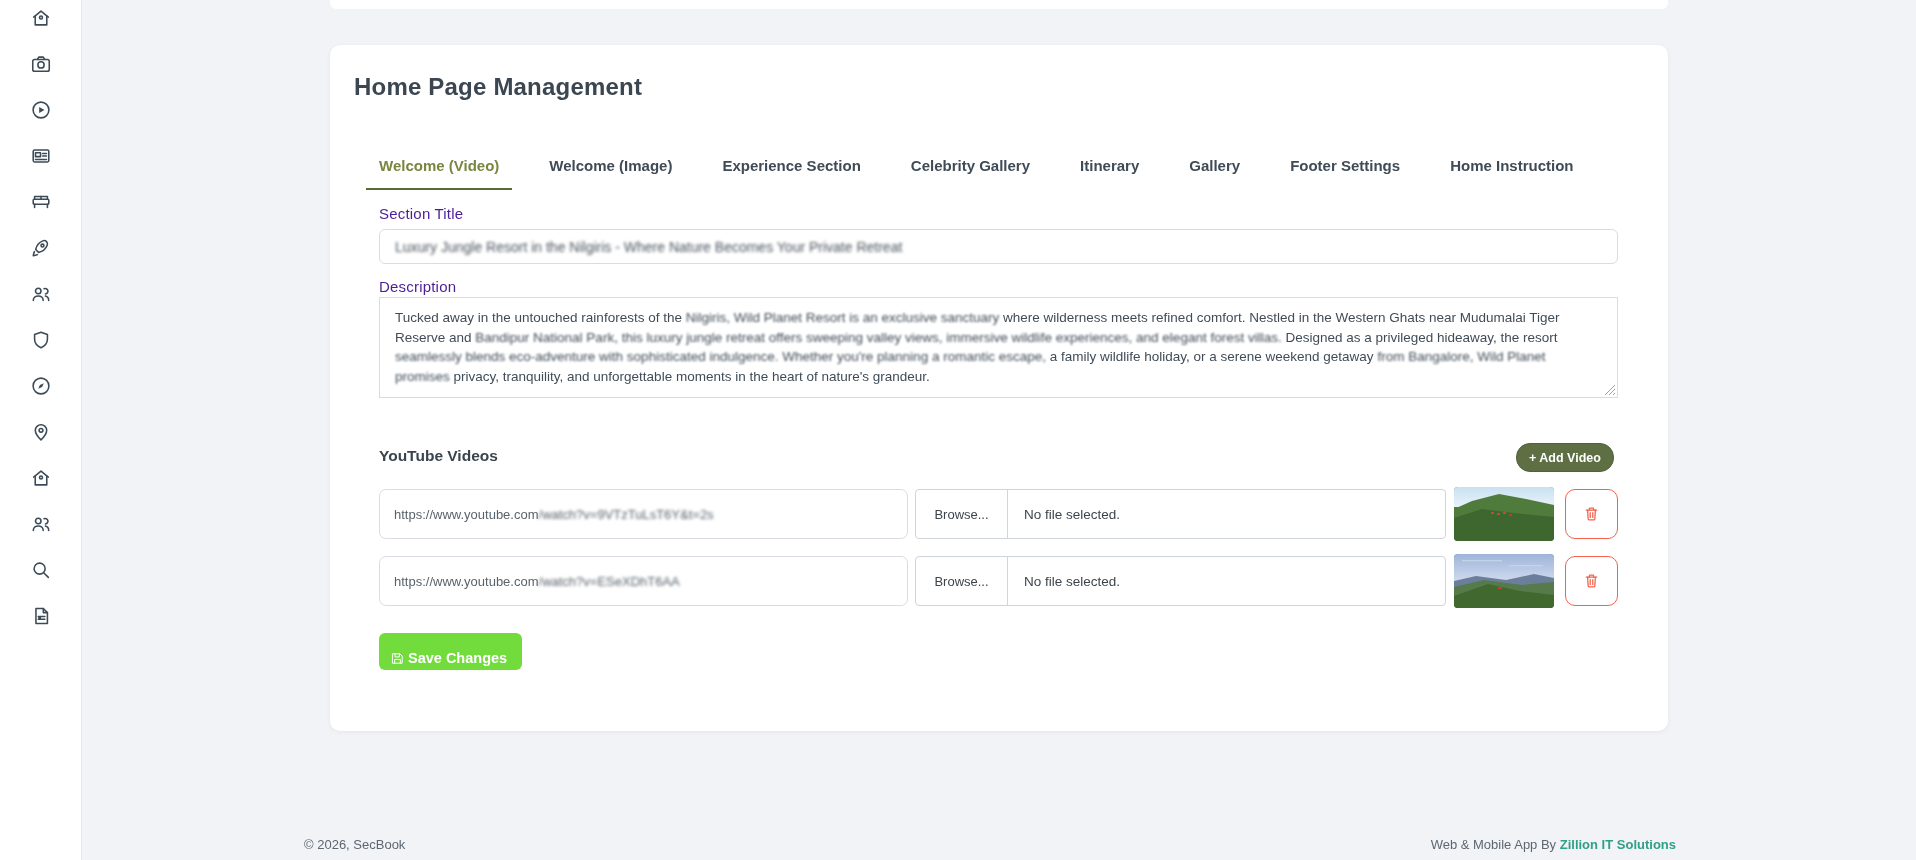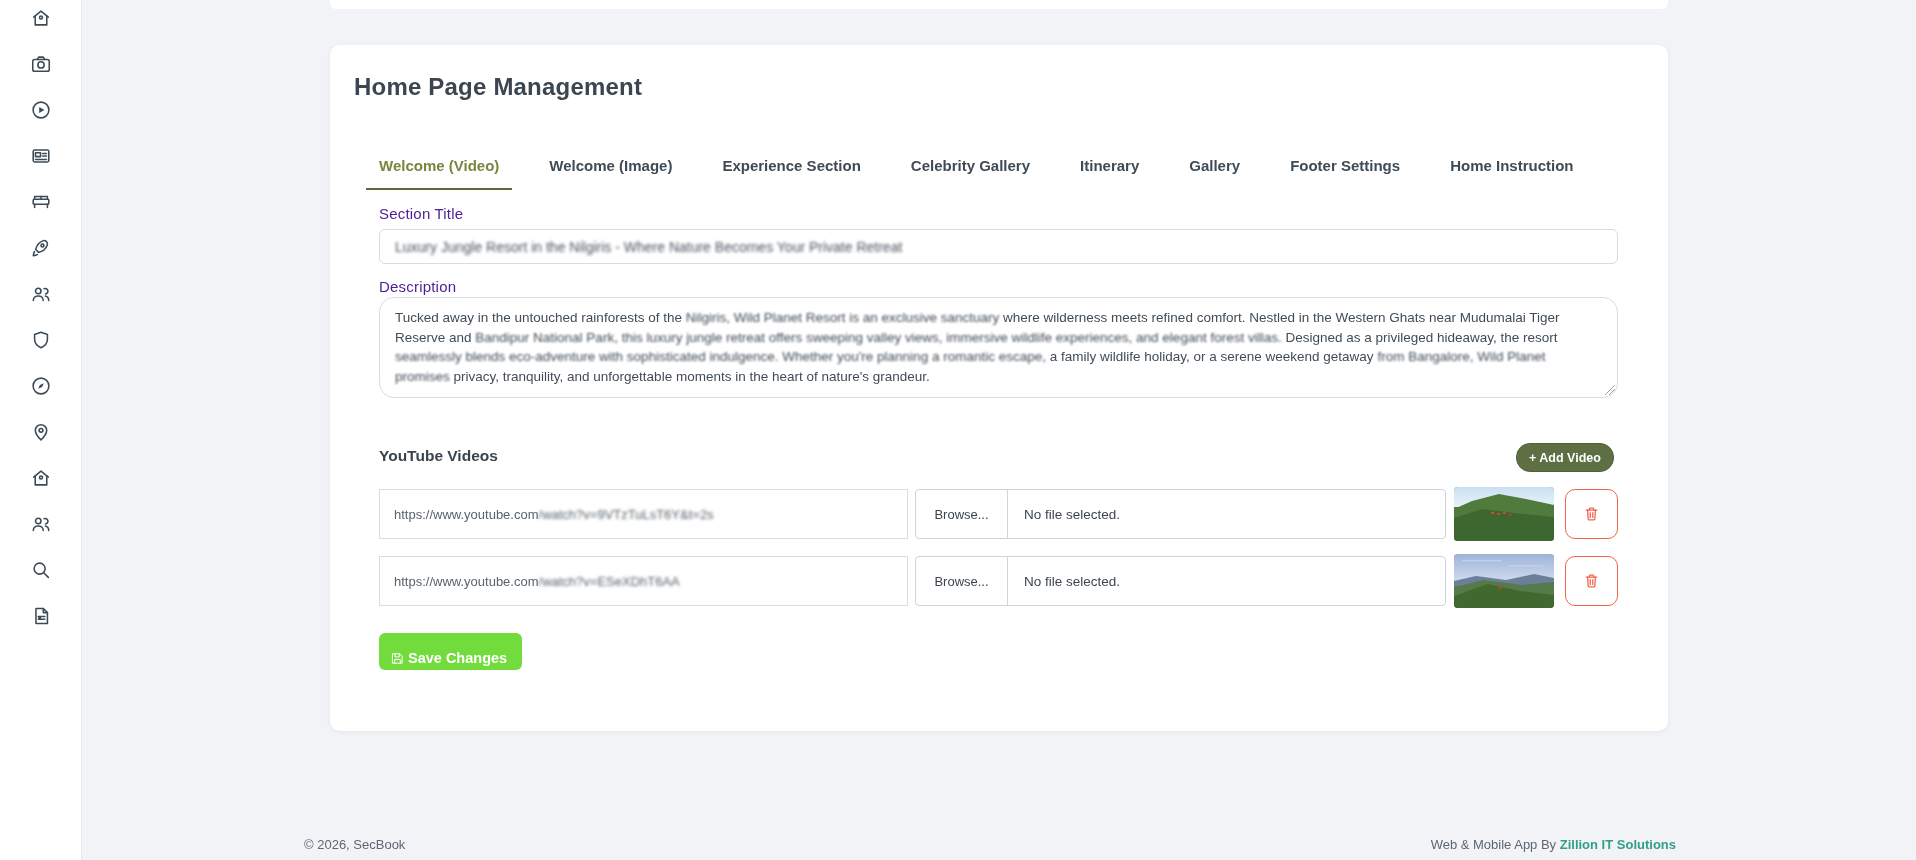--- a/index.html
+++ b/index.html
@@ -53,21 +53,21 @@
   .input-box {
     position:absolute; left:49px; width:1239px;
     background:#fff; border:1px solid #d9dce2; border-radius:6px;
     display:flex; align-items:center; padding:0 15px;
     font-size:14px; color:#4a545e; cursor:text;
   }
   .title-input { top:184px; height:35px; }
   .blur-strong { filter:blur(1.4px); }
   .desc-box {
     position:absolute; left:49px; top:252px; width:1239px; height:101px;
-    background:#fff; border:1px solid #d9dce2; border-radius:15px;
+    background:#fff; border:1px solid #d9dce2; border-radius:0;
     padding:10px 15px; font-size:13.5px; line-height:19.5px;
     color:#414c57; font-weight:500; cursor:text; overflow:hidden;
   }
   .desc-box .seg { display:inline; }
   .desc-box .seg.b1 { filter:blur(1.1px); }
   .resize-grip {
     position:absolute; right:2px; bottom:2px; width:11px; height:11px;
     background:
       linear-gradient(135deg, transparent 0 50%, #9aa2aa 50% 55%, transparent 55% 70%, #9aa2aa 70% 75%, transparent 75% 90%, #9aa2aa 90% 95%, transparent 95%);
   }
@@ -80,21 +80,21 @@
     position:absolute; left:1186px; top:398px; height:29px; padding:0 12px;
     background:#5d6f43; color:#ffffff; border:1px solid #51613a; border-radius:14px;
     font-family:inherit; font-size:12.5px; font-weight:700; cursor:pointer;
     display:flex; align-items:center;
   }
   .video-row { position:absolute; left:49px; width:1239px; height:50px; }
   .row-1 { top:444px; }
   .row-2 { top:511px; }
   .url-box {
     position:absolute; left:0; top:0; width:529px; height:50px;
-    background:#fff; border:1px solid #d9dce2; border-radius:0;
+    background:#fff; border:1px solid #d9dce2; border-radius:7px;
     display:flex; align-items:center; padding:0 14px;
     font-size:13px; color:#59636c; cursor:text; white-space:nowrap; overflow:hidden;
   }
   .file-box {
     position:absolute; left:536px; top:0; width:531px; height:50px;
     background:#fff; border:1px solid #cfd4da; border-radius:4px;
     display:flex; align-items:center; cursor:pointer;
   }
   .browse-part {
     width:92px; height:100%; display:flex; align-items:center; justify-content:center;

